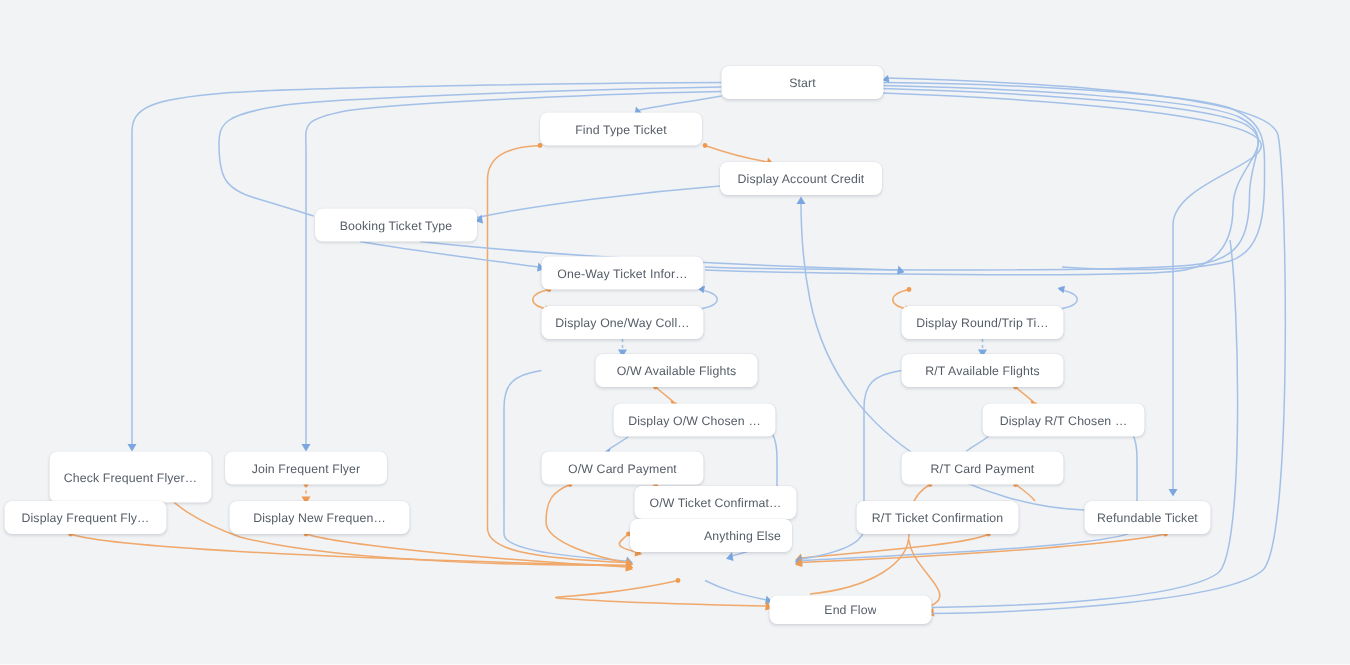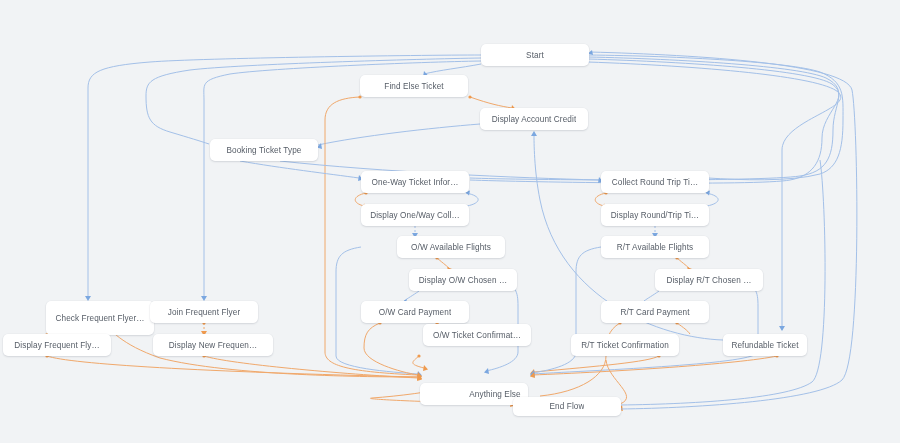--- a/index.html
+++ b/index.html
@@ -196,34 +196,31 @@
 
     <path class="eb" d="M620,409 C700,408 820,400 842,380 C862,360 858,120 852,90 C846,64 700,55 590,52"></path>
     <polygon class="db" points="592,50 588,53.5 593,55"></polygon>
     <path class="eb" d="M620,405 C700,404 790,398 812,382 C830,368 826,200 820,160"></path>
   </svg>
 
   <div class="node" style="left:481px; top:44px; width:108px; height:22px;">
       <span>Start</span>
     </div>
   <div class="node" style="left:360px; top:75px; width:108px; height:22px;">
-      <span>Find Else Ticket</span>
+      <span>Find Type Ticket</span>
     </div>
   <div class="node" style="left:480px; top:108px; width:108px; height:22px;">
       <span>Display Account Credit</span>
     </div>
   <div class="node" style="left:210px; top:139px; width:108px; height:22px;">
       <span>Booking Ticket Type</span>
     </div>
   <div class="node" style="left:361px; top:171px; width:108px; height:22px;">
       <span>One-Way Ticket Infor…</span>
     </div>
-  <div class="node" style="left:601px; top:171px; width:108px; height:22px;">
-      <span>Collect Round Trip Ti…</span>
-    </div>
   <div class="node" style="left:361px; top:204px; width:108px; height:22px;">
       <span>Display One/Way Coll…</span>
     </div>
   <div class="node" style="left:601px; top:204px; width:108px; height:22px;">
       <span>Display Round/Trip Ti…</span>
     </div>
   <div class="node" style="left:361px; top:236px; width:108px; height:22px;margin-left:36px;">
       <span>O/W Available Flights</span>
     </div>
   <div class="node" style="left:601px; top:236px; width:108px; height:22px;">
@@ -234,41 +231,41 @@
     </div>
   <div class="node" style="left:631px; top:269px; width:108px; height:22px;margin-left:24px;">
       <span>Display R/T Chosen …</span>
     </div>
   <div class="node" style="left:361px; top:301px; width:108px; height:22px;">
       <span>O/W Card Payment</span>
     </div>
   <div class="node" style="left:601px; top:301px; width:108px; height:22px;">
       <span>R/T Card Payment</span>
     </div>
-  <div class="node" style="left:46px; top:301px; width:108px; height:34px;">
+  <div class="node" style="left:33px; top:301px; width:108px; height:34px;">
       <span>Check Frequent Flyer…</span>
     </div>
   <div class="node" style="left:150px; top:301px; width:108px; height:22px;">
       <span>Join Frequent Flyer</span>
     </div>
   <div class="node" style="left:391px; top:324px; width:108px; height:22px;margin-left:32px;">
       <span>O/W Ticket Confirmat…</span>
     </div>
   <div class="node" style="left:571px; top:334px; width:108px; height:22px;">
       <span>R/T Ticket Confirmation</span>
     </div>
   <div class="node" style="left:723px; top:334px; width:84px; height:22px;">
       <span>Refundable Ticket</span>
     </div>
   <div class="node" style="left:3px; top:334px; width:108px; height:22px;">
       <span>Display Frequent Fly…</span>
     </div>
   <div class="node" style="left:153px; top:334px; width:120px; height:22px;">
       <span>Display New Frequen…</span>
     </div>
-  <div class="node" style="left:420px; top:383px; width:108px; height:22px;padding-left:48px;">
+  <div class="node" style="left:420px; top:346px; width:108px; height:22px;padding-left:48px;">
       <span>Anything Else</span>
     </div>
   <div class="node" style="left:513px; top:397px; width:108px; height:19px;">
       <span>End Flow</span>
     </div>
 
 </div>
 
 </body></html>

